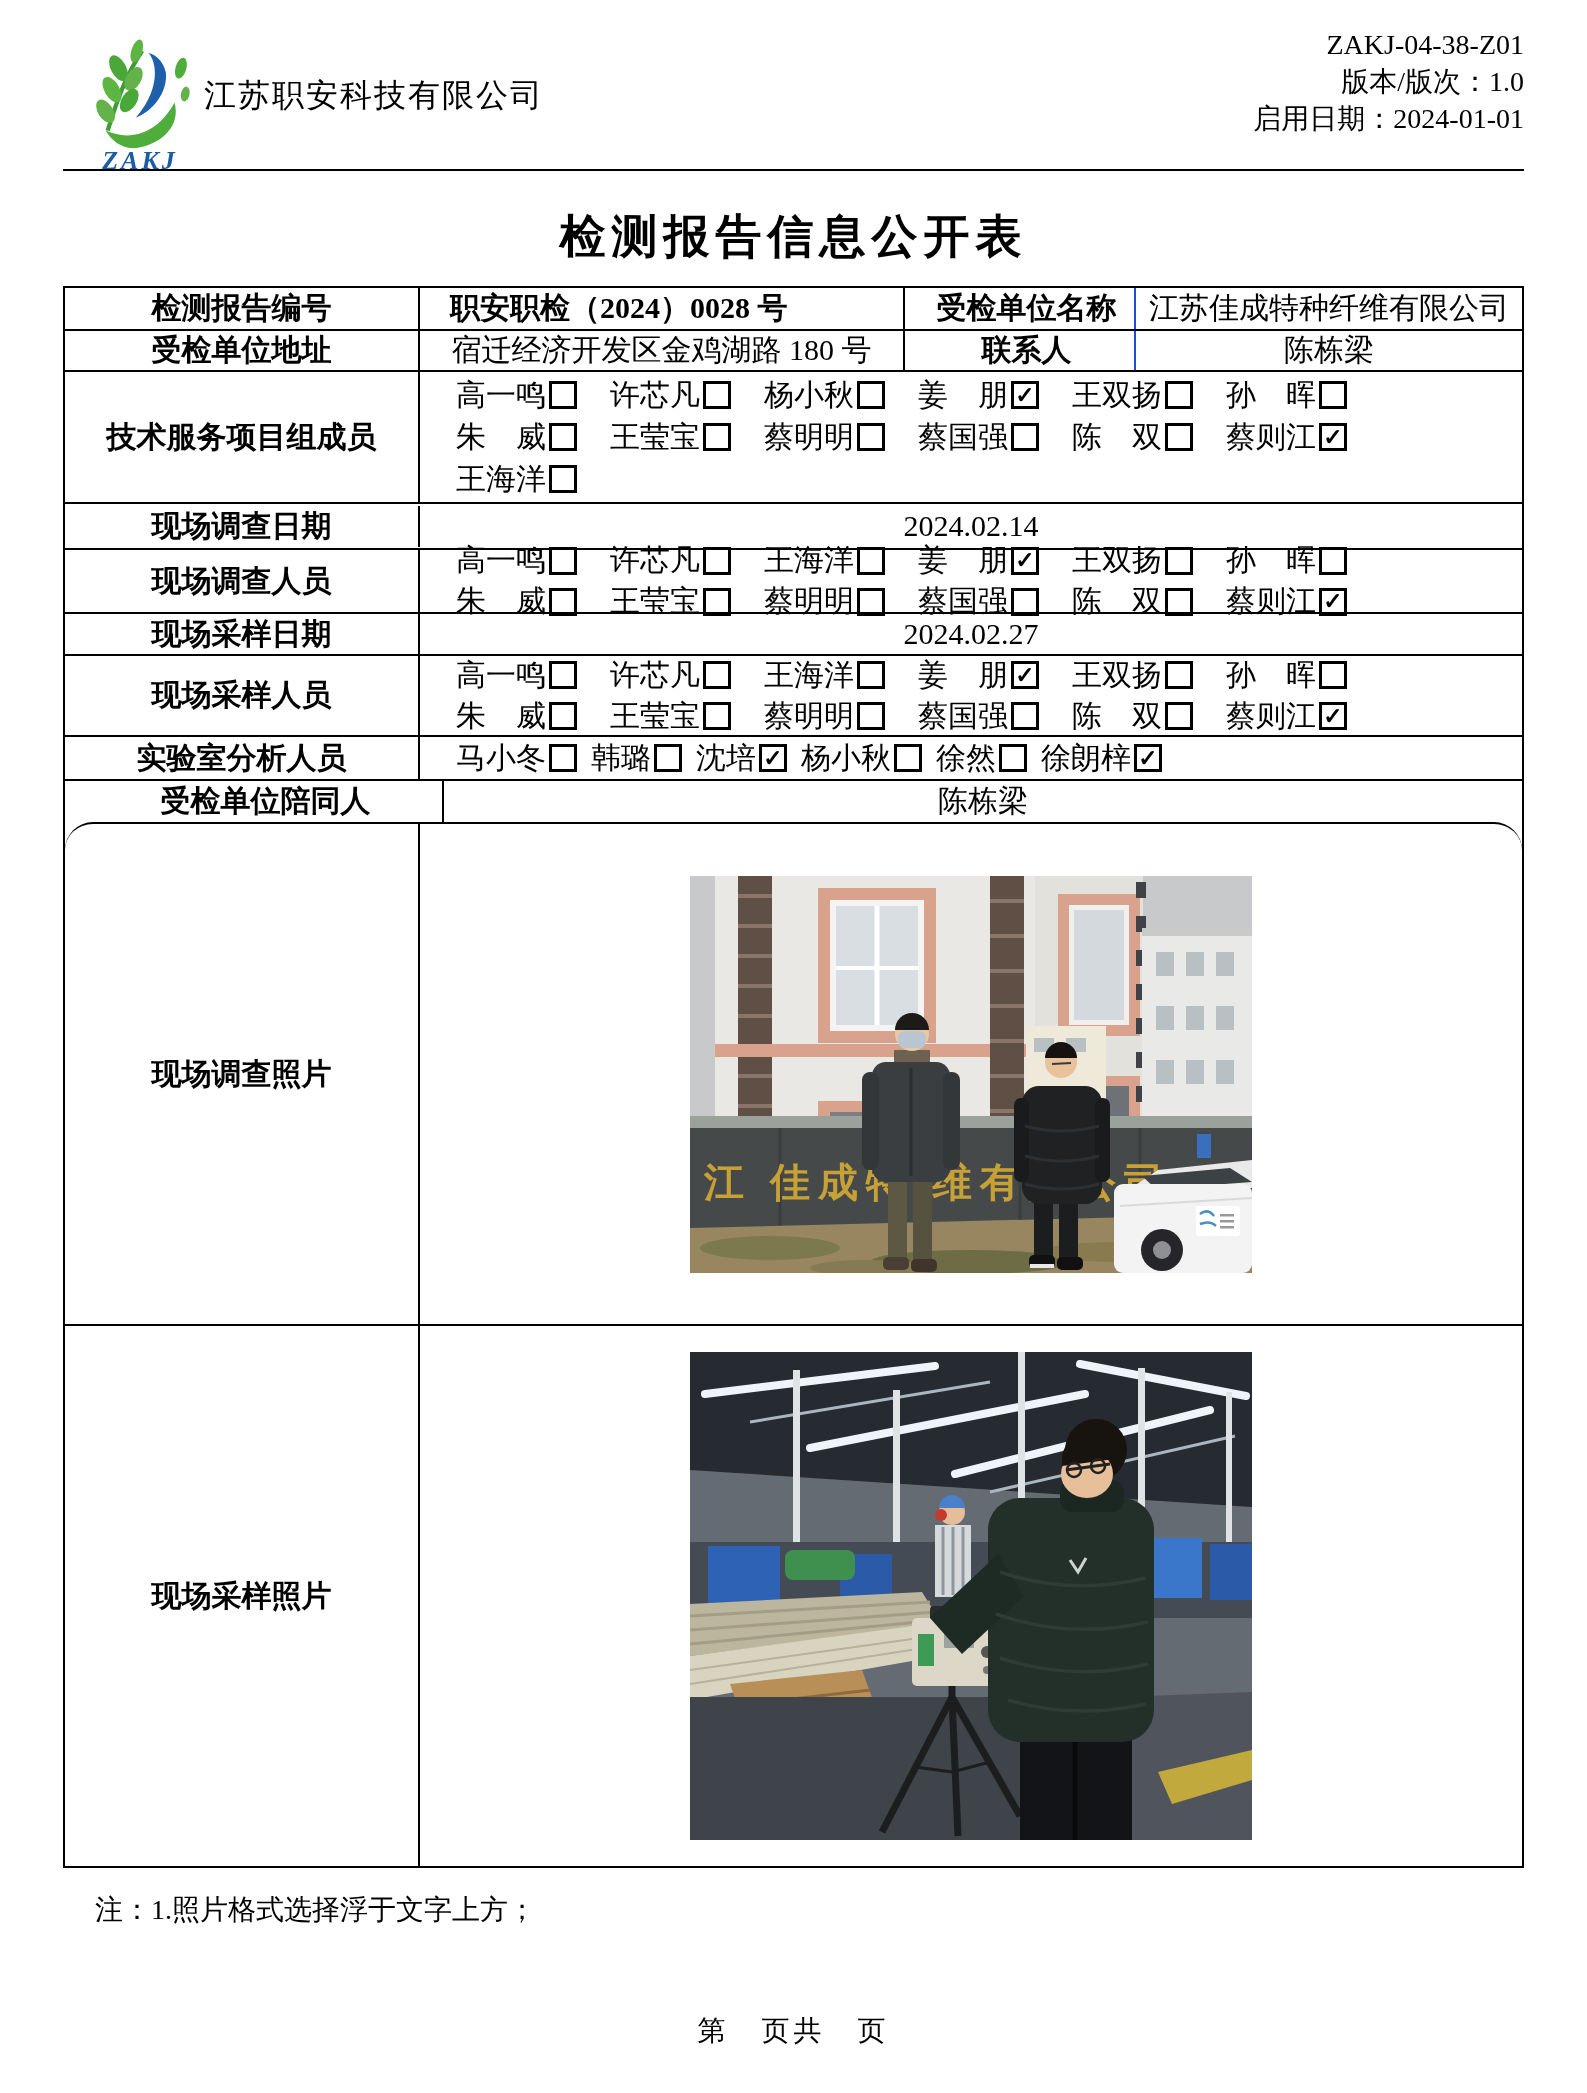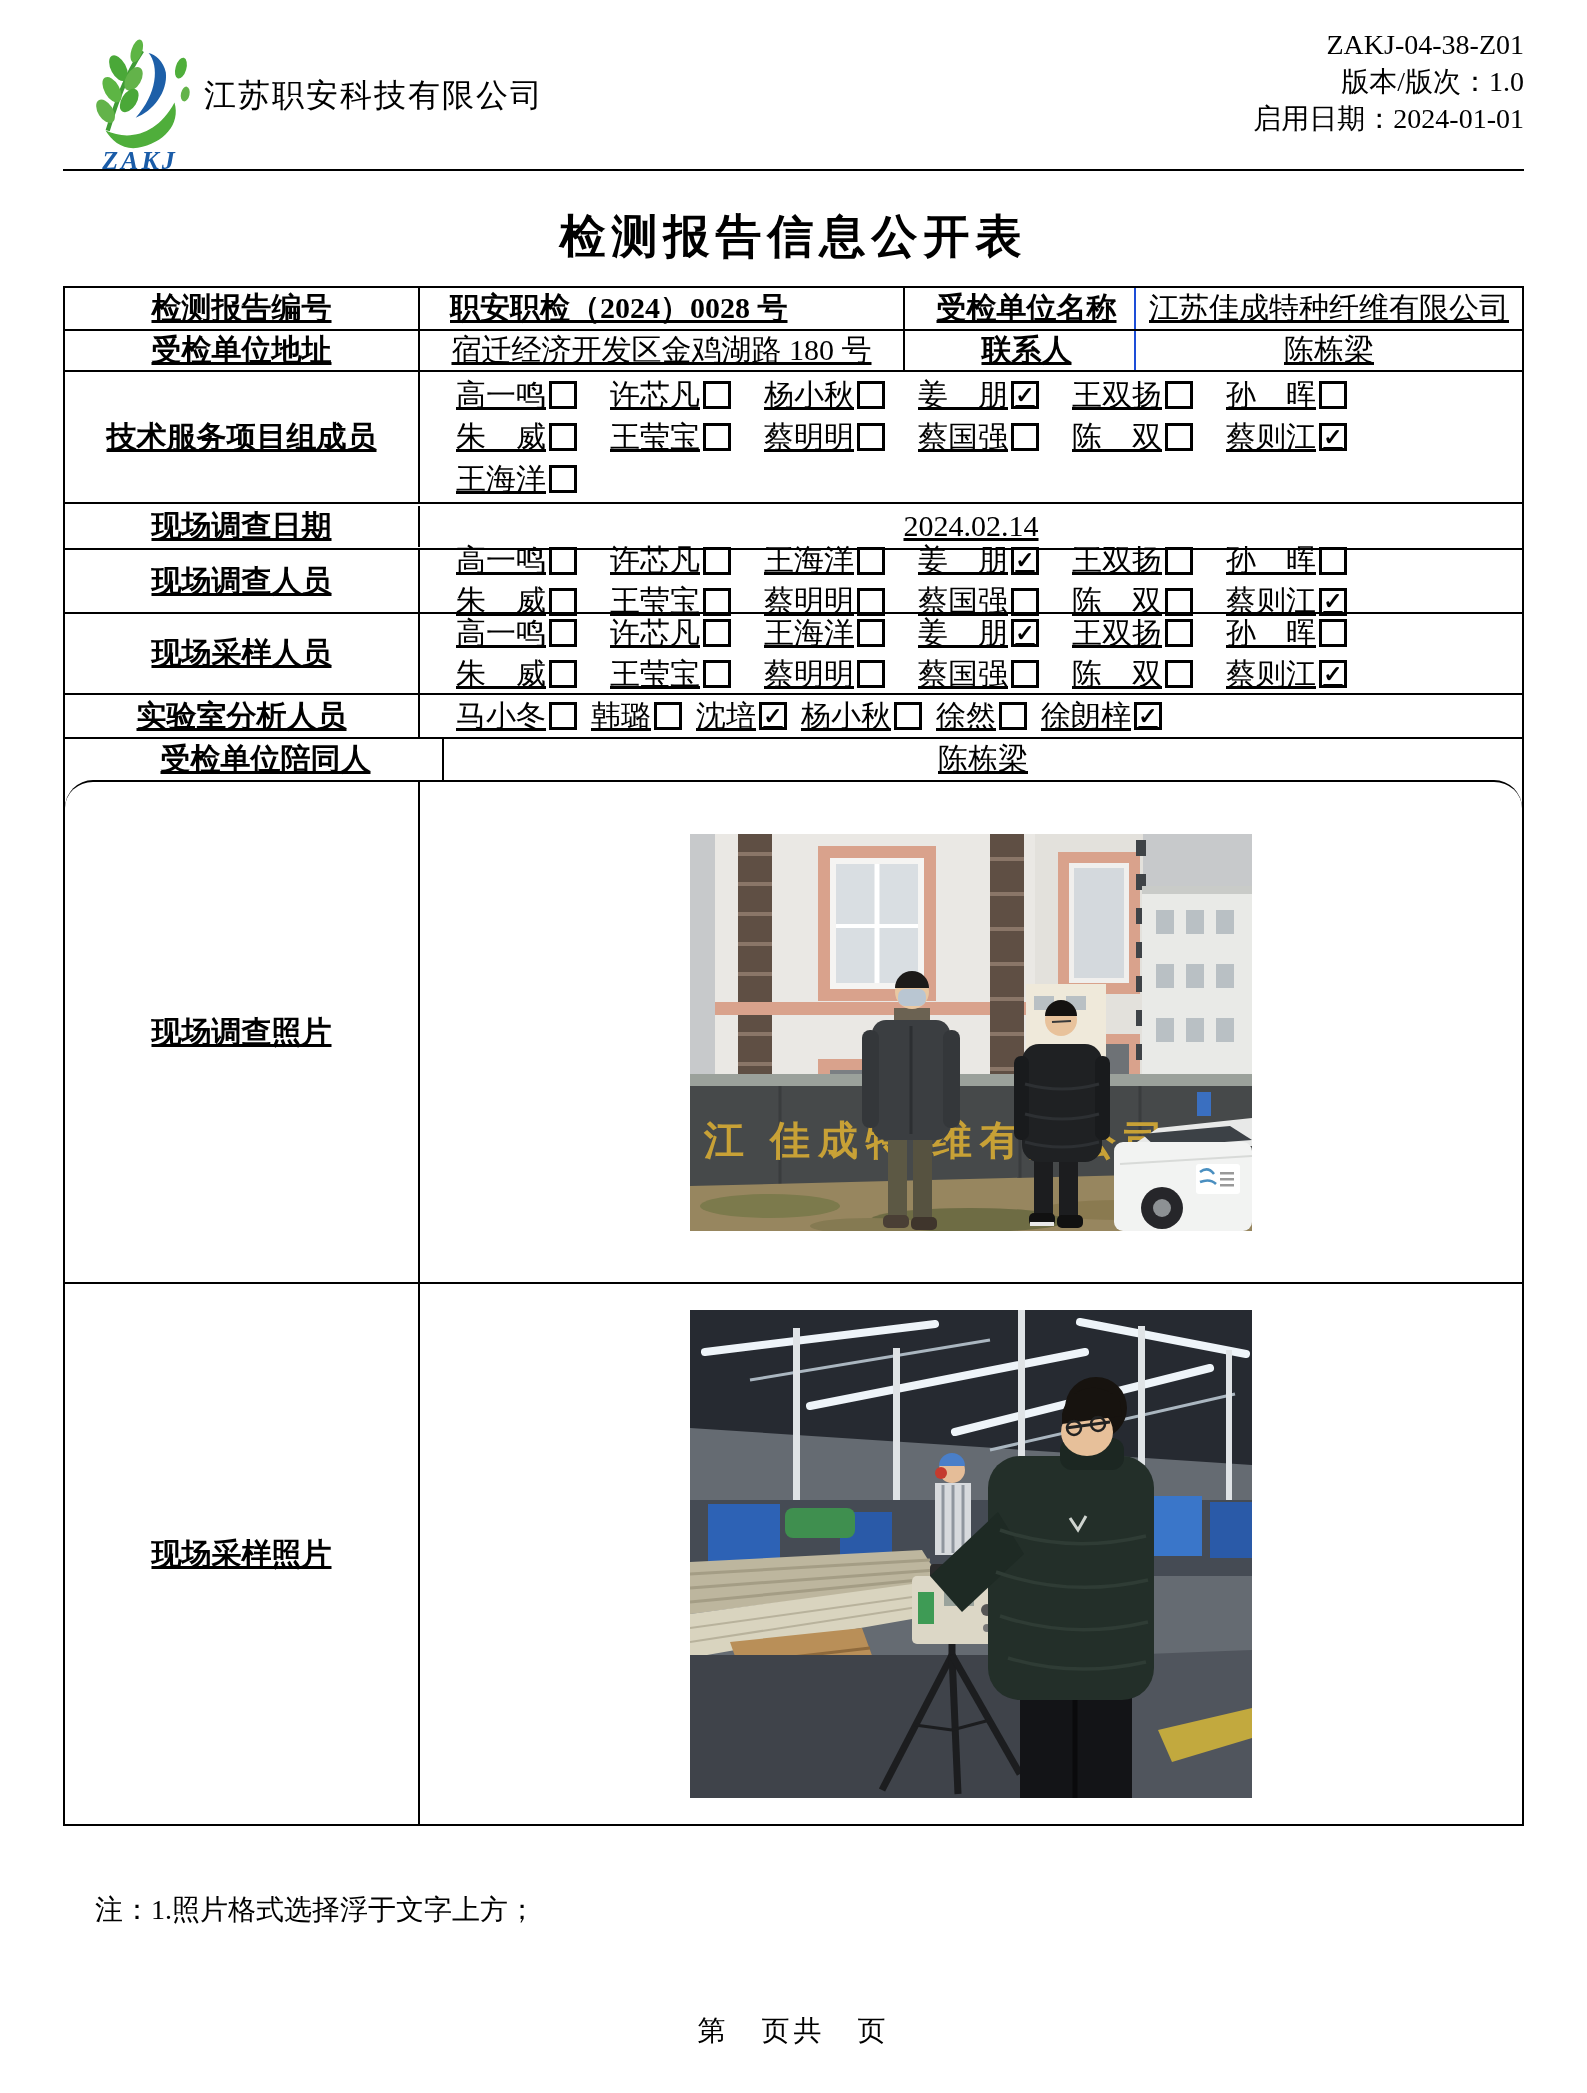--- a/index.html
+++ b/index.html
@@ -10,21 +10,21 @@
   
   .logo-wrap{position:absolute;left:85px;top:38px;width:110px;text-align:center;}
   .logo-wrap svg{display:block;margin:0 auto;}
   .logo-zakj{font-style:italic;font-weight:bold;color:#1a5ca8;font-size:26px;letter-spacing:3px;margin-top:-4px;}
   .company-name{position:absolute;left:204px;top:74px;font-size:32px;letter-spacing:2px;}
   .hdr-right{position:absolute;right:63px;top:26px;text-align:right;font-size:28px;line-height:37px;}
   .hdr-rule{position:absolute;left:63px;top:169px;width:1461px;border-top:2px solid #000;}
   .page-title{position:absolute;left:0;top:206px;width:1587px;text-align:center;
               font-size:46px;font-weight:bold;letter-spacing:6px;}
   
-  .info-table{position:absolute;left:63px;top:286px;width:1461px;border:2px solid #000;box-sizing:border-box;text-decoration:underline;}
+  .info-table{position:absolute;left:63px;top:286px;width:1461px;border:2px solid #000;box-sizing:border-box;}
   .trow{display:flex;box-sizing:border-box;}
   .trow + .trow{border-top:2px solid #000;}
   .lblcell{width:355px;flex:0 0 355px;border-right:2px solid #000;display:flex;align-items:center;justify-content:center;
            font-weight:bold;font-size:30px;text-align:center;box-sizing:border-box;}
   .cval{display:flex;align-items:center;font-size:30px;box-sizing:border-box;}
   .c-repno{flex:0 0 485px;padding-left:30px;font-weight:bold;border-right:2px solid #000;}
   .c-lbl2{flex:0 0 231px;justify-content:center;font-weight:bold;border-right:2px solid #1d4ed8;padding-left:14px;}
   .c-val2{flex:1;justify-content:center;}
   .c-addr{flex:0 0 485px;justify-content:center;border-right:2px solid #000;}
   .c-wide{flex:1;justify-content:center;font-size:30px;}
@@ -207,20 +207,24 @@
             <span class="cb"></span>
           </span>
           <span class="member-slot">
             <span>蔡则江</span>
             <span class="cb">✓</span>
           </span>
         </div>
       </div>
   </div>
 
+  <div class="trow r6">
+    <div class="lblcell">现场采样日期</div>
+    <div class="cval c-wide">2024.02.27</div>
+  </div>
 
   <div class="trow r7">
     <div class="lblcell">现场采样人员</div>
     <div class="members">
         <div class="member-line">
           <span class="member-slot">
             <span>高一鸣</span>
             <span class="cb"></span>
           </span>
           <span class="member-slot">

